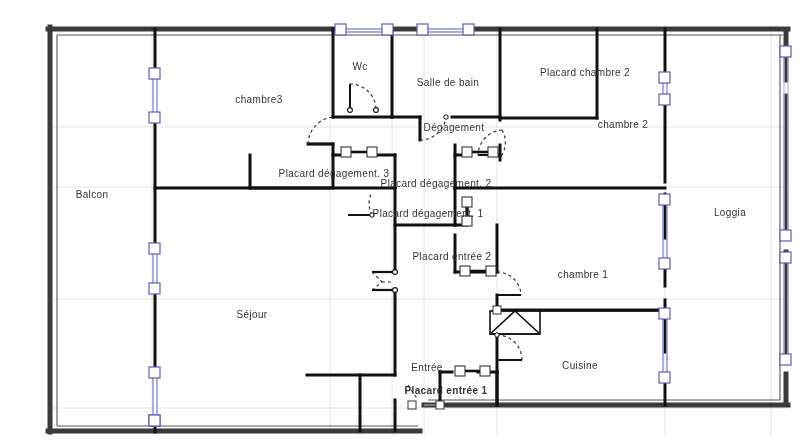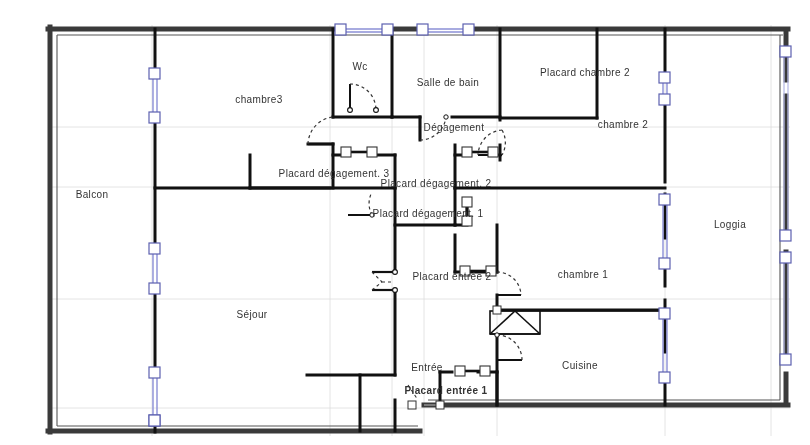--- a/index.html
+++ b/index.html
@@ -348,25 +348,25 @@
     </g>
 
   </svg>
 
   <div class="room-label" style="left:92px;  top:194px;">Balcon</div>
   <div class="room-label" style="left:259px; top:99px;">chambre3</div>
   <div class="room-label" style="left:360px; top:66px;">Wc</div>
   <div class="room-label" style="left:448px; top:82px;">Salle de bain</div>
   <div class="room-label" style="left:557px; top:72px;margin-left:28px;">Placard chambre 2</div>
   <div class="room-label" style="left:623px; top:124px;">chambre 2</div>
-  <div class="room-label" style="left:730px; top:224px;text-align:center;">Loggia</div>
+  <div class="room-label" style="left:730px; top:212px;text-align:center;">Loggia</div>
   <div class="room-label" style="left:422px; top:127px;margin-left:32px;">Dégagement</div>
   <div class="room-label" style="left:334px; top:173px;">Placard dégagement. 3</div>
   <div class="room-label" style="left:436px; top:183px;">Placard dégagement. 2</div>
   <div class="room-label" style="left:428px; top:213px;">Placard dégagement. 1</div>
-  <div class="room-label" style="left:452px; top:256px;margin-top:20px;">Placard entrée 2</div>
+  <div class="room-label" style="left:452px; top:256px;">Placard entrée 2</div>
   <div class="room-label" style="left:446px; top:390px;font-weight:bold;">Placard entrée 1</div>
   <div class="room-label" style="left:427px; top:327px;margin-top:40px;">Entrée</div>
   <div class="room-label" style="left:583px; top:248px;margin-top:26px;">chambre 1</div>
   <div class="room-label" style="left:580px; top:365px;">Cuisine</div>
   <div class="room-label" style="left:252px; top:314px;">Séjour</div>
 
 </div>
 
 </body></html>

